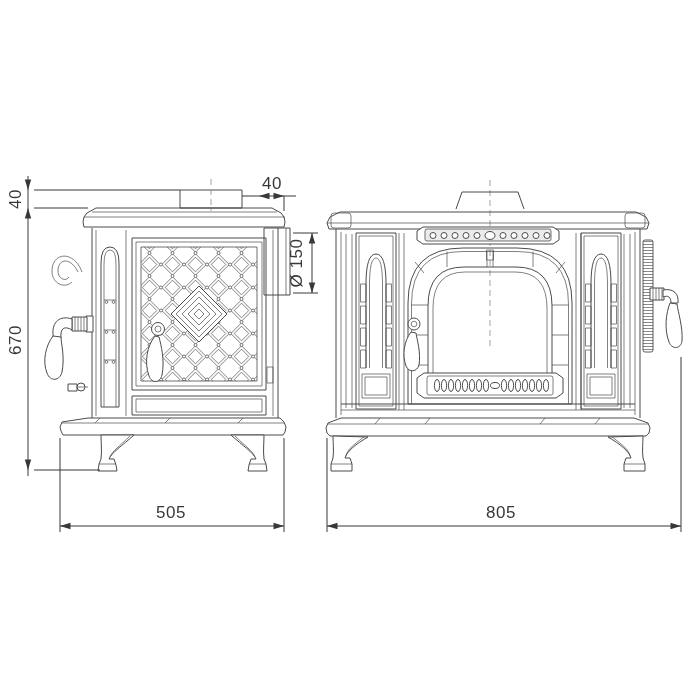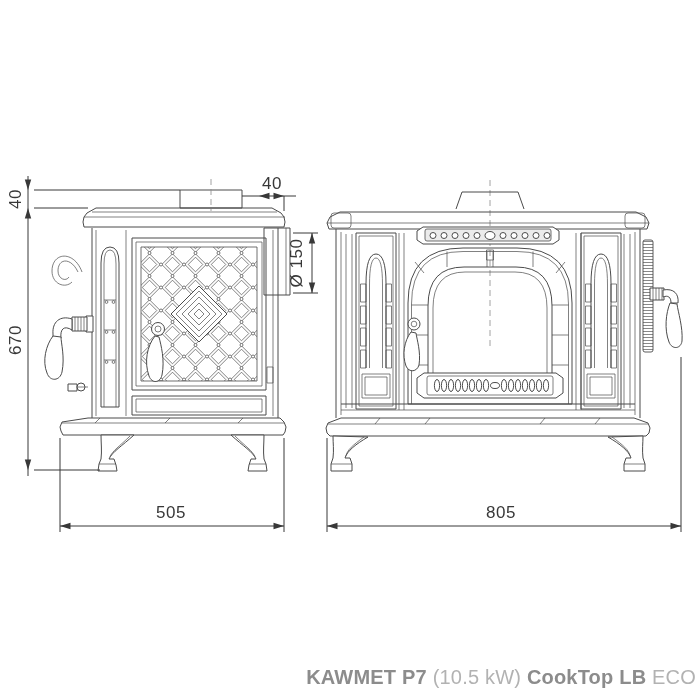--- a/index.html
+++ b/index.html
@@ -302,19 +302,13 @@
 
   <g>
     <path class="dim" d="M327,438 V532 M681,357 V532"></path>
     <path class="dim" d="M327,526 H681"></path>
     <polygon class="arr" points="327,526 337.5,522.8 337.5,529.2"></polygon>
     <polygon class="arr" points="681,526 670.5,522.8 670.5,529.2"></polygon>
     <text class="dtx" x="501" y="518" text-anchor="middle">805</text>
   </g>
 </svg>
 
-<div class="caption">
-  <span class="strong">KAWMET P7</span>
-  <span class="light">(10.5 kW)</span>
-  <span class="strong">CookTop LB</span>
-  <span class="light">ECO</span>
 </div>
-</div>
 
 </body></html>

